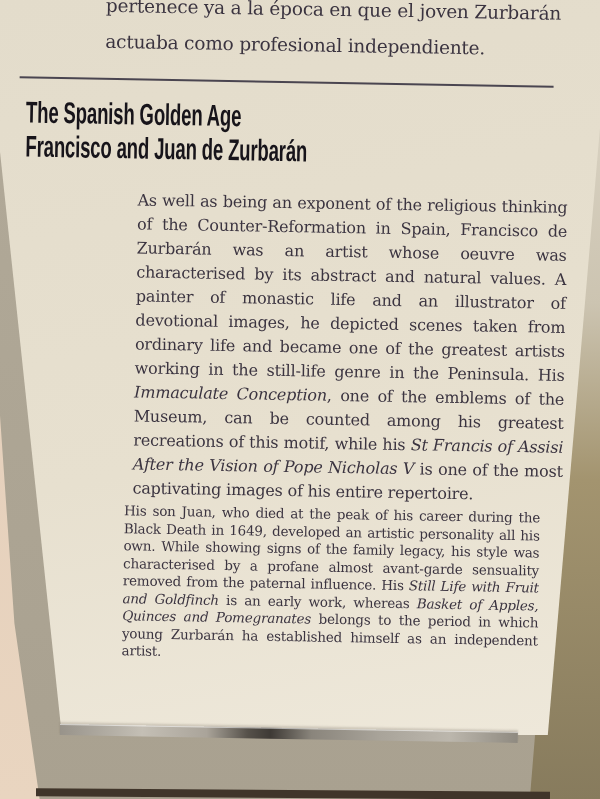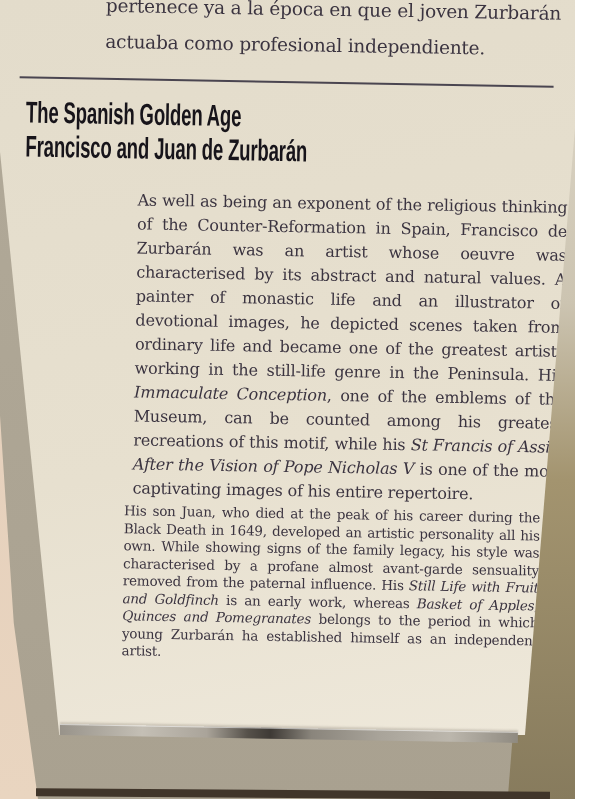--- a/index.html
+++ b/index.html
@@ -1,24 +1,23 @@
 <!DOCTYPE html>
 <html lang="en" style="--c-panel: #e7e0cf; --c-panel_light: #eee8da; --c-text: #3b3440; --c-heading: #17141a; --c-divider: #4a4550; --c-wall_left: #e9d5c0; --c-wall_pillar: #b2aa99; --c-wall_right_dark: #877b5d; --c-edge_highlight: #ccc4b1; --c-base_shadow: #40352a; --c-chrome_light: #c4bfb5; --c-chrome_dark: #56514a;"><head>
 <meta charset="utf-8">
 <style>
   html, body { margin: 0; padding: 0; }
   body { font-family: "DejaVu Serif", "Liberation Serif", serif; }
 
   .photo {
     position: relative;
-    width: 552px;
+    width: 600px;
     height: 799px;
     overflow: hidden;
     background: linear-gradient(to bottom, var(--c-wall_pillar, #b2aa99), #a9a190);
-    padding-left: 23px;
   }
 
   
   .wall-left {
     position: absolute; inset: 0; z-index: 1;
     background: linear-gradient(to bottom, #e2ccb8, var(--c-wall_left, #e9d5c0));
     clip-path: polygon(0% 52%, 2.4% 78%, 6.6% 100%, 0% 100%);
   }
 
   

